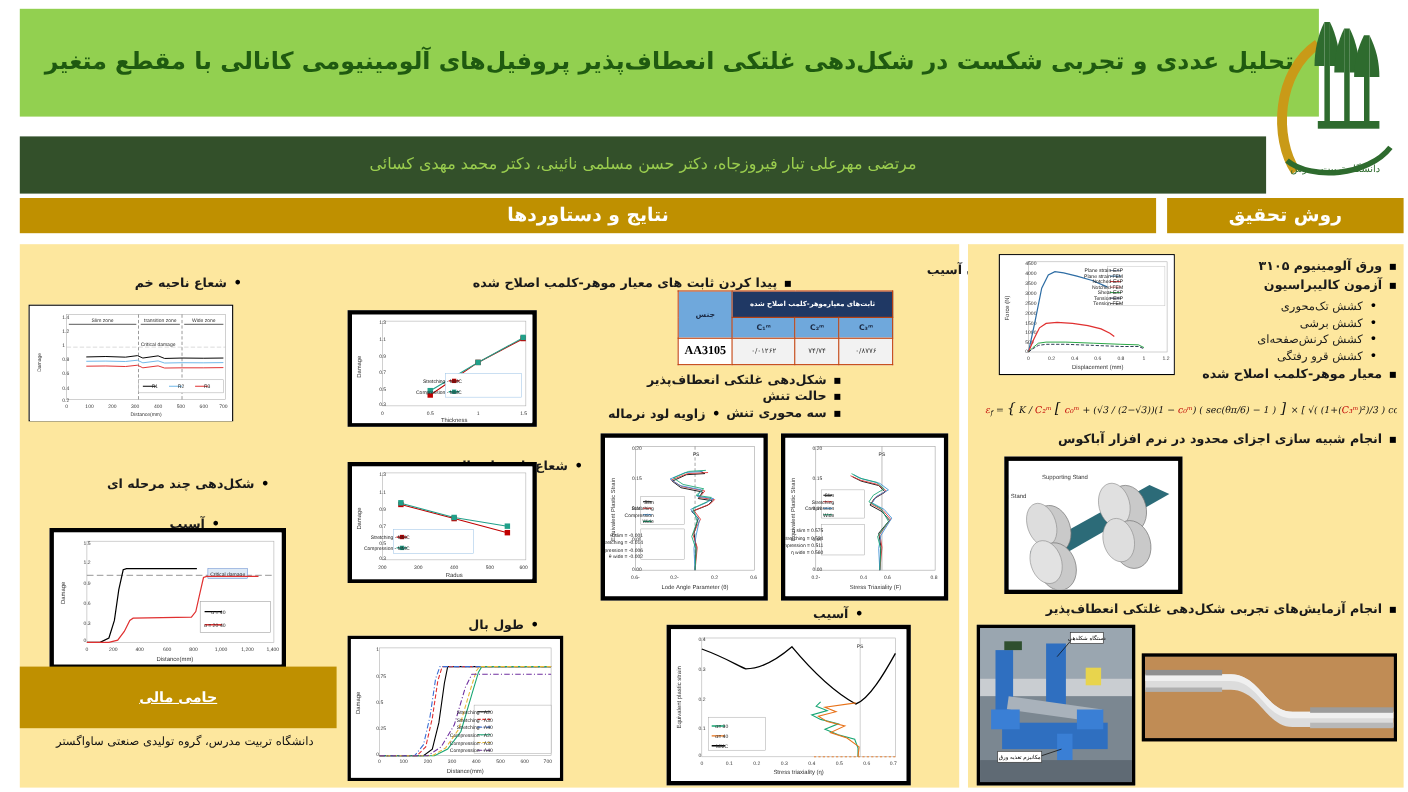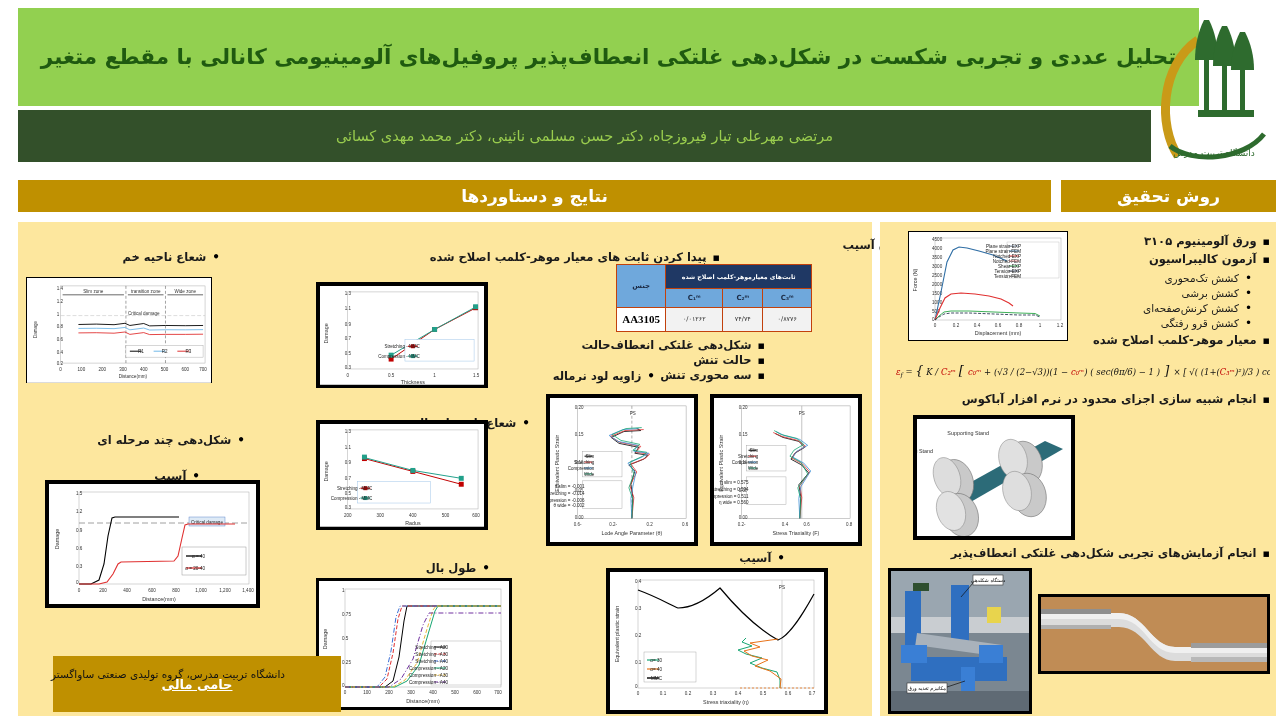--- a/index.html
+++ b/index.html
@@ -15,21 +15,21 @@
   .title-bar{
     position:absolute;left:18px;top:8px;width:1181px;height:98px;
     background:#92D050;display:flex;align-items:center;justify-content:center;
     box-sizing:border-box;padding:2px 14px;
   }
   .title-bar .ttl{
     color:#1F5A10;font-weight:bold;font-size:21.5px;line-height:1.28;
     text-align:center;direction:rtl;letter-spacing:-0.2px;
   }
   .author-bar{
-    position:absolute;left:18px;top:110px;width:1133px;height:52px;
+    position:absolute;left:18px;top:124px;width:1133px;height:52px;
     background:#33502A;display:flex;align-items:center;justify-content:center;
   }
   .author-bar .au{
     color:#9ACD4E;font-size:14.5px;direction:rtl;text-align:center;font-weight:500;
   }
   .logo{position:absolute;left:1152px;top:6px;width:124px;height:158px;}
 
   
   .sec-bar{
     position:absolute;background:#BF9000;color:#ffffff;
@@ -75,22 +75,22 @@
   .td-mat{background:#fff;color:#000;font-size:11px;font-weight:600;font-family:Liberation Serif, serif;}
 
   
   .formula{
     position:absolute;left:892px;top:358px;width:378px;height:30px;
     direction:ltr;text-align:center;
   }
 
   
   .sponsor{
-    position:absolute;left:18px;top:656px;width:288px;height:56px;background:#BF9000;
-    display:flex;flex-direction:column;align-items:center;justify-content:center;gap:2px;margin-left:35px;
+    position:absolute;left:18px;top:606px;width:288px;height:56px;background:#BF9000;
+    display:flex;flex-direction:column;align-items:center;justify-content:center;gap:2px;
   }
   .sponsor .s-ttl{color:#fff;font-weight:bold;font-size:13px;text-decoration:underline;direction:rtl;}
   .sponsor-note{
     position:absolute;left:18px;top:668px;width:300px;text-align:center;
     direction:rtl;font-size:10.5px;color:#111;
   }
 
   
   .photo{position:absolute;border:3px solid #000;box-sizing:border-box;overflow:hidden;}
   .tiny{font-size:4.6px;fill:#333;font-family:"Liberation Sans",sans-serif;}
@@ -135,21 +135,21 @@
   <div class="panel panel-results"></div>
 
   <div class="btxt bullet-sq" style="left:auto;right:205px;top:238px;">اثر پارامتر های هندسی بر میزان آسیب</div>
   <div class="btxt bullet-dot" style="right:230px;top:272px;">ضخامت</div>
   <div class="btxt bullet-dot" style="right:1060px;top:249px;">شعاع ناحیه خم</div>
   <div class="btxt bullet-dot" style="right:750px;top:415px;">شعاع ناحیه انتقال</div>
   <div class="btxt bullet-dot" style="right:1035px;top:432px;">شکل‌دهی چند مرحله ای</div>
   <div class="btxt bullet-dot" style="right:1080px;top:468px;">آسیب</div>
   <div class="btxt bullet-dot" style="right:790px;top:560px;">طول بال</div>
   <div class="btxt bullet-sq" style="right:560px;top:250px;">پیدا کردن ثابت های معیار موهر-کلمب اصلاح شده</div>
-  <div class="btxt bullet-sq" style="right:515px;top:338px;">شکل‌دهی غلتکی انعطاف‌حالت</div>
+  <div class="btxt bullet-sq" style="right:515px;top:338px;">شکل‌دهی غلتکی انعطاف‌پذیر</div>
   <div class="btxt bullet-sq" style="right:515px;top:353px;">حالت تنش</div>
   <div class="btxt bullet-sq" style="right:515px;top:368px;">سه محوری تنش</div>
   <div class="btxt bullet-dot" style="right:625px;top:368px;">زاویه لود نرماله</div>
   <div class="btxt bullet-dot" style="right:495px;top:550px;">آسیب</div>
 
   <div class="frame" style="left:26px;top:277px;width:186px;height:106px;">
     <svg class="cbox" viewBox="0 0 186 106">
       <rect x="0" y="0" width="186" height="106" fill="#fff"></rect>
       <rect x="34" y="8" width="146" height="78" fill="#fff" stroke="#aaa" stroke-width="0.5"></rect>
       <text class="tiny" x="30" y="12" text-anchor="end">1.4</text>

